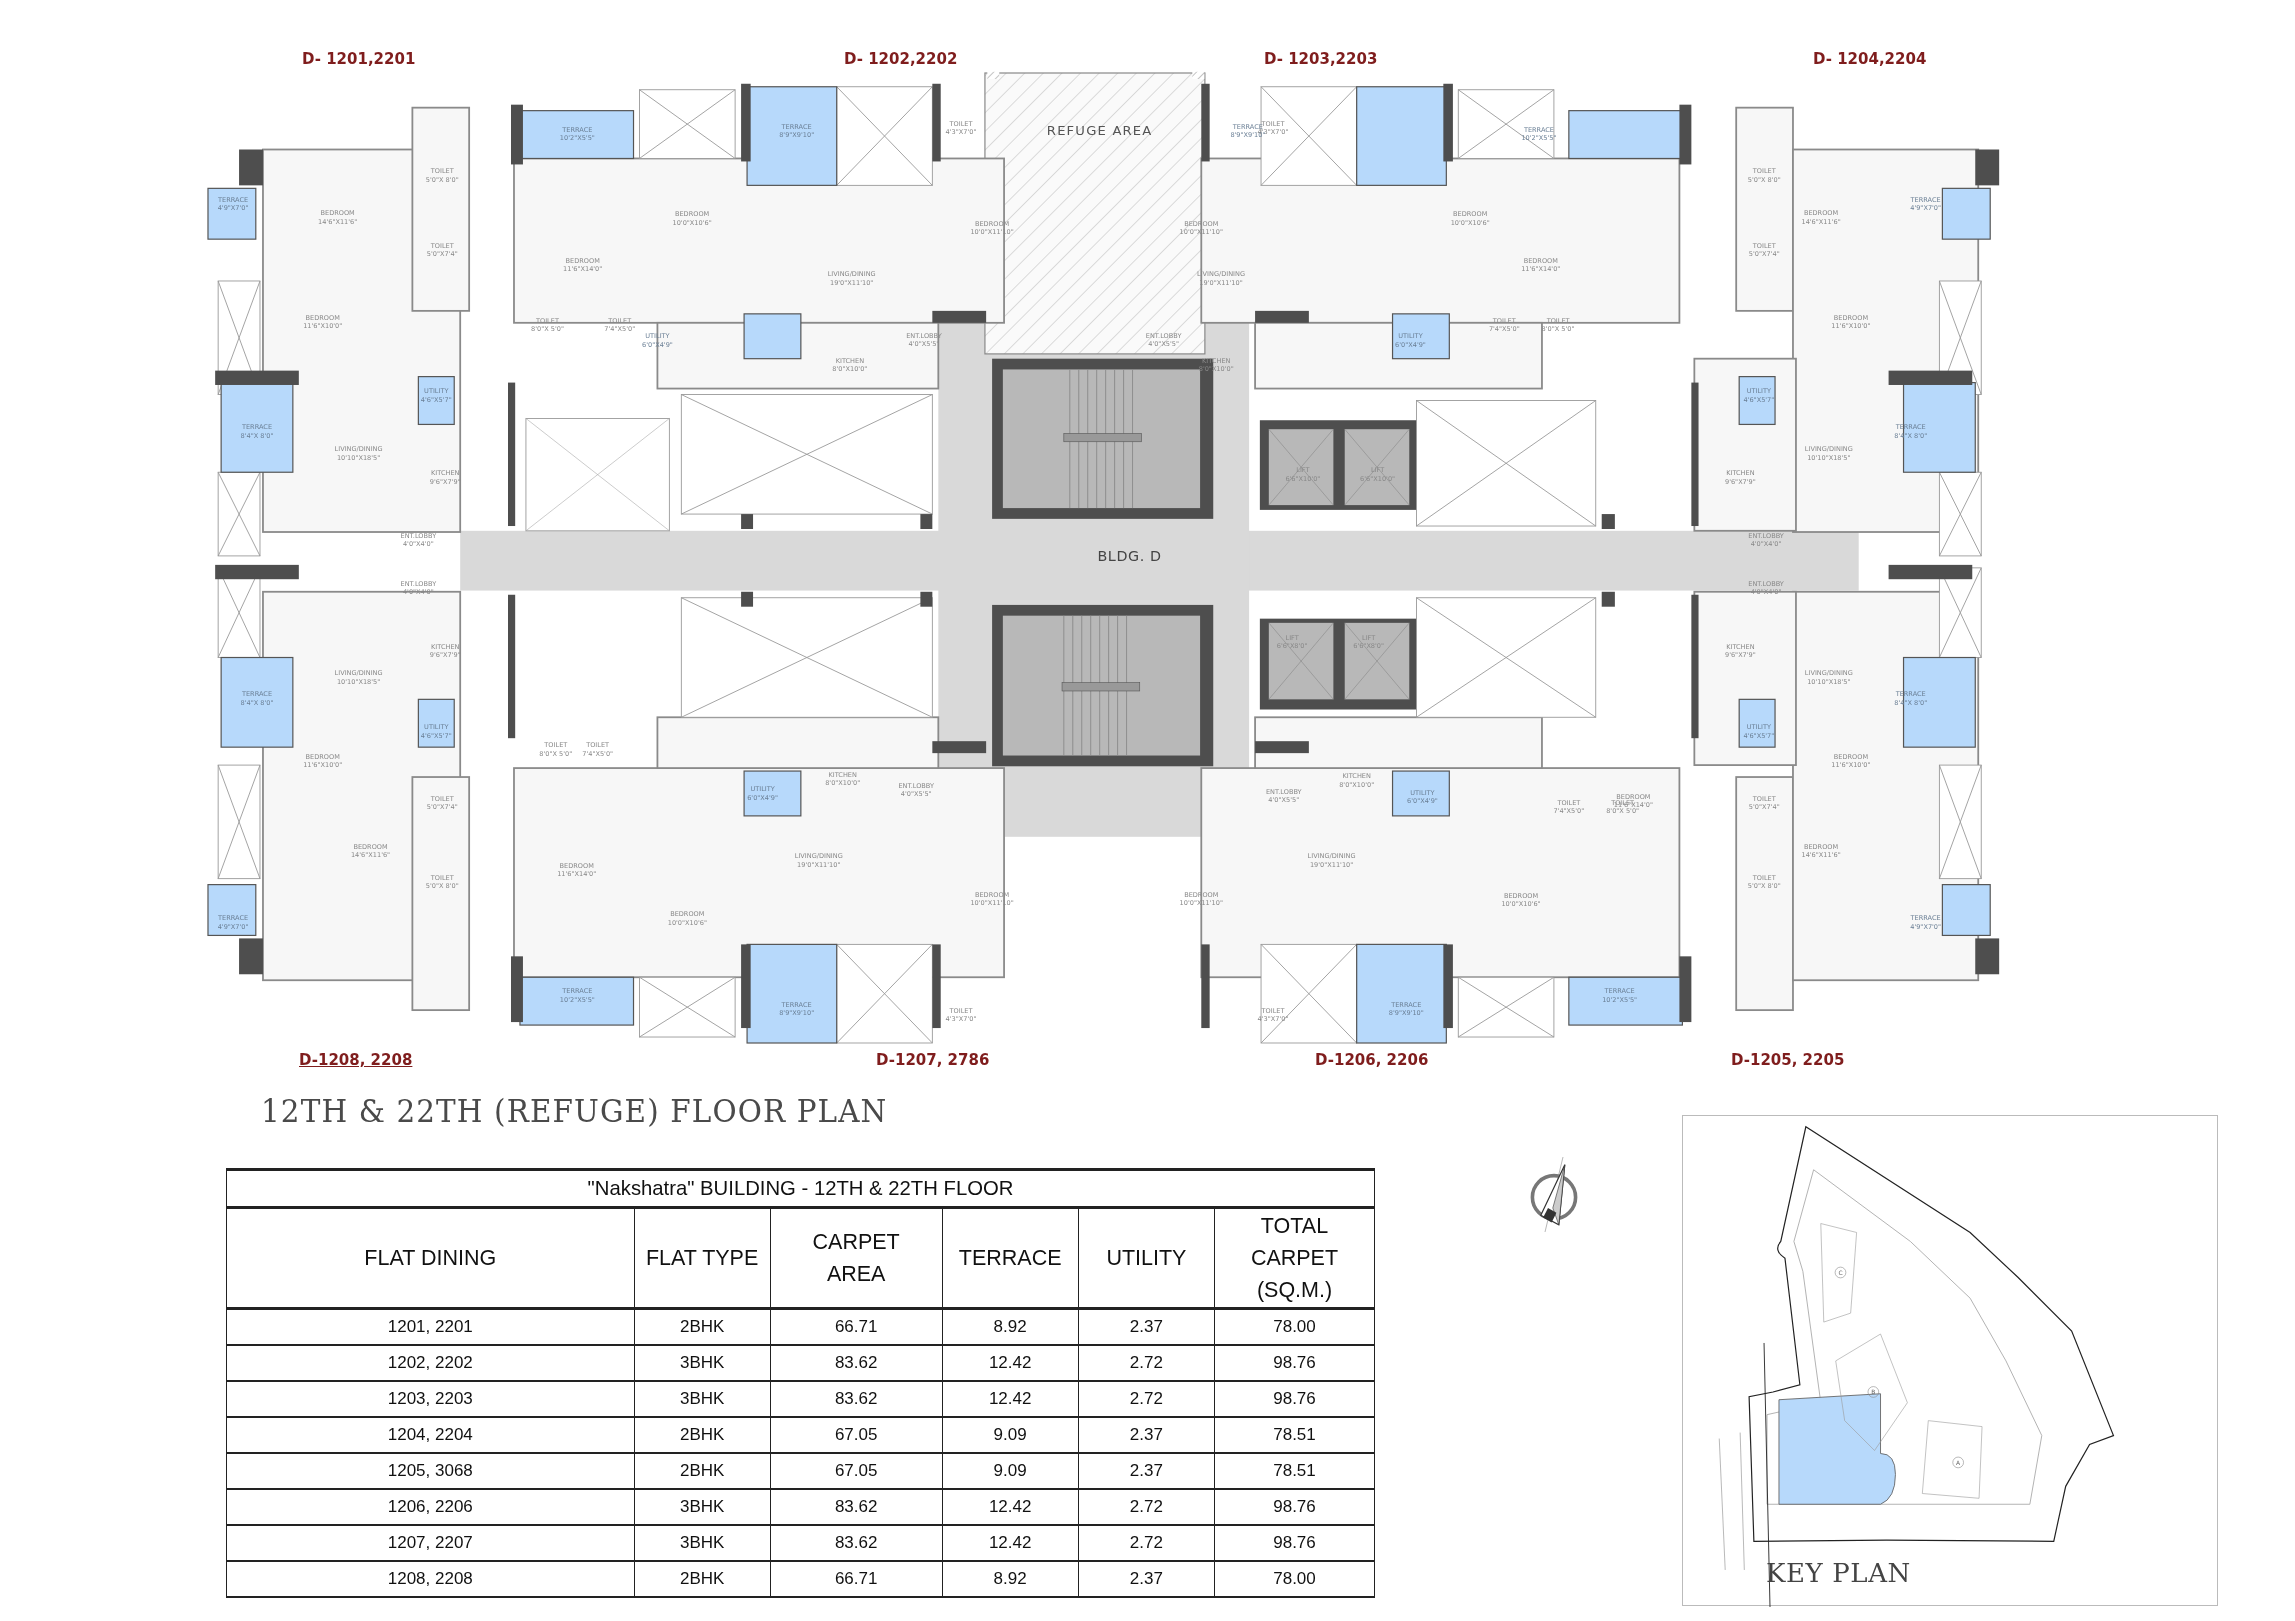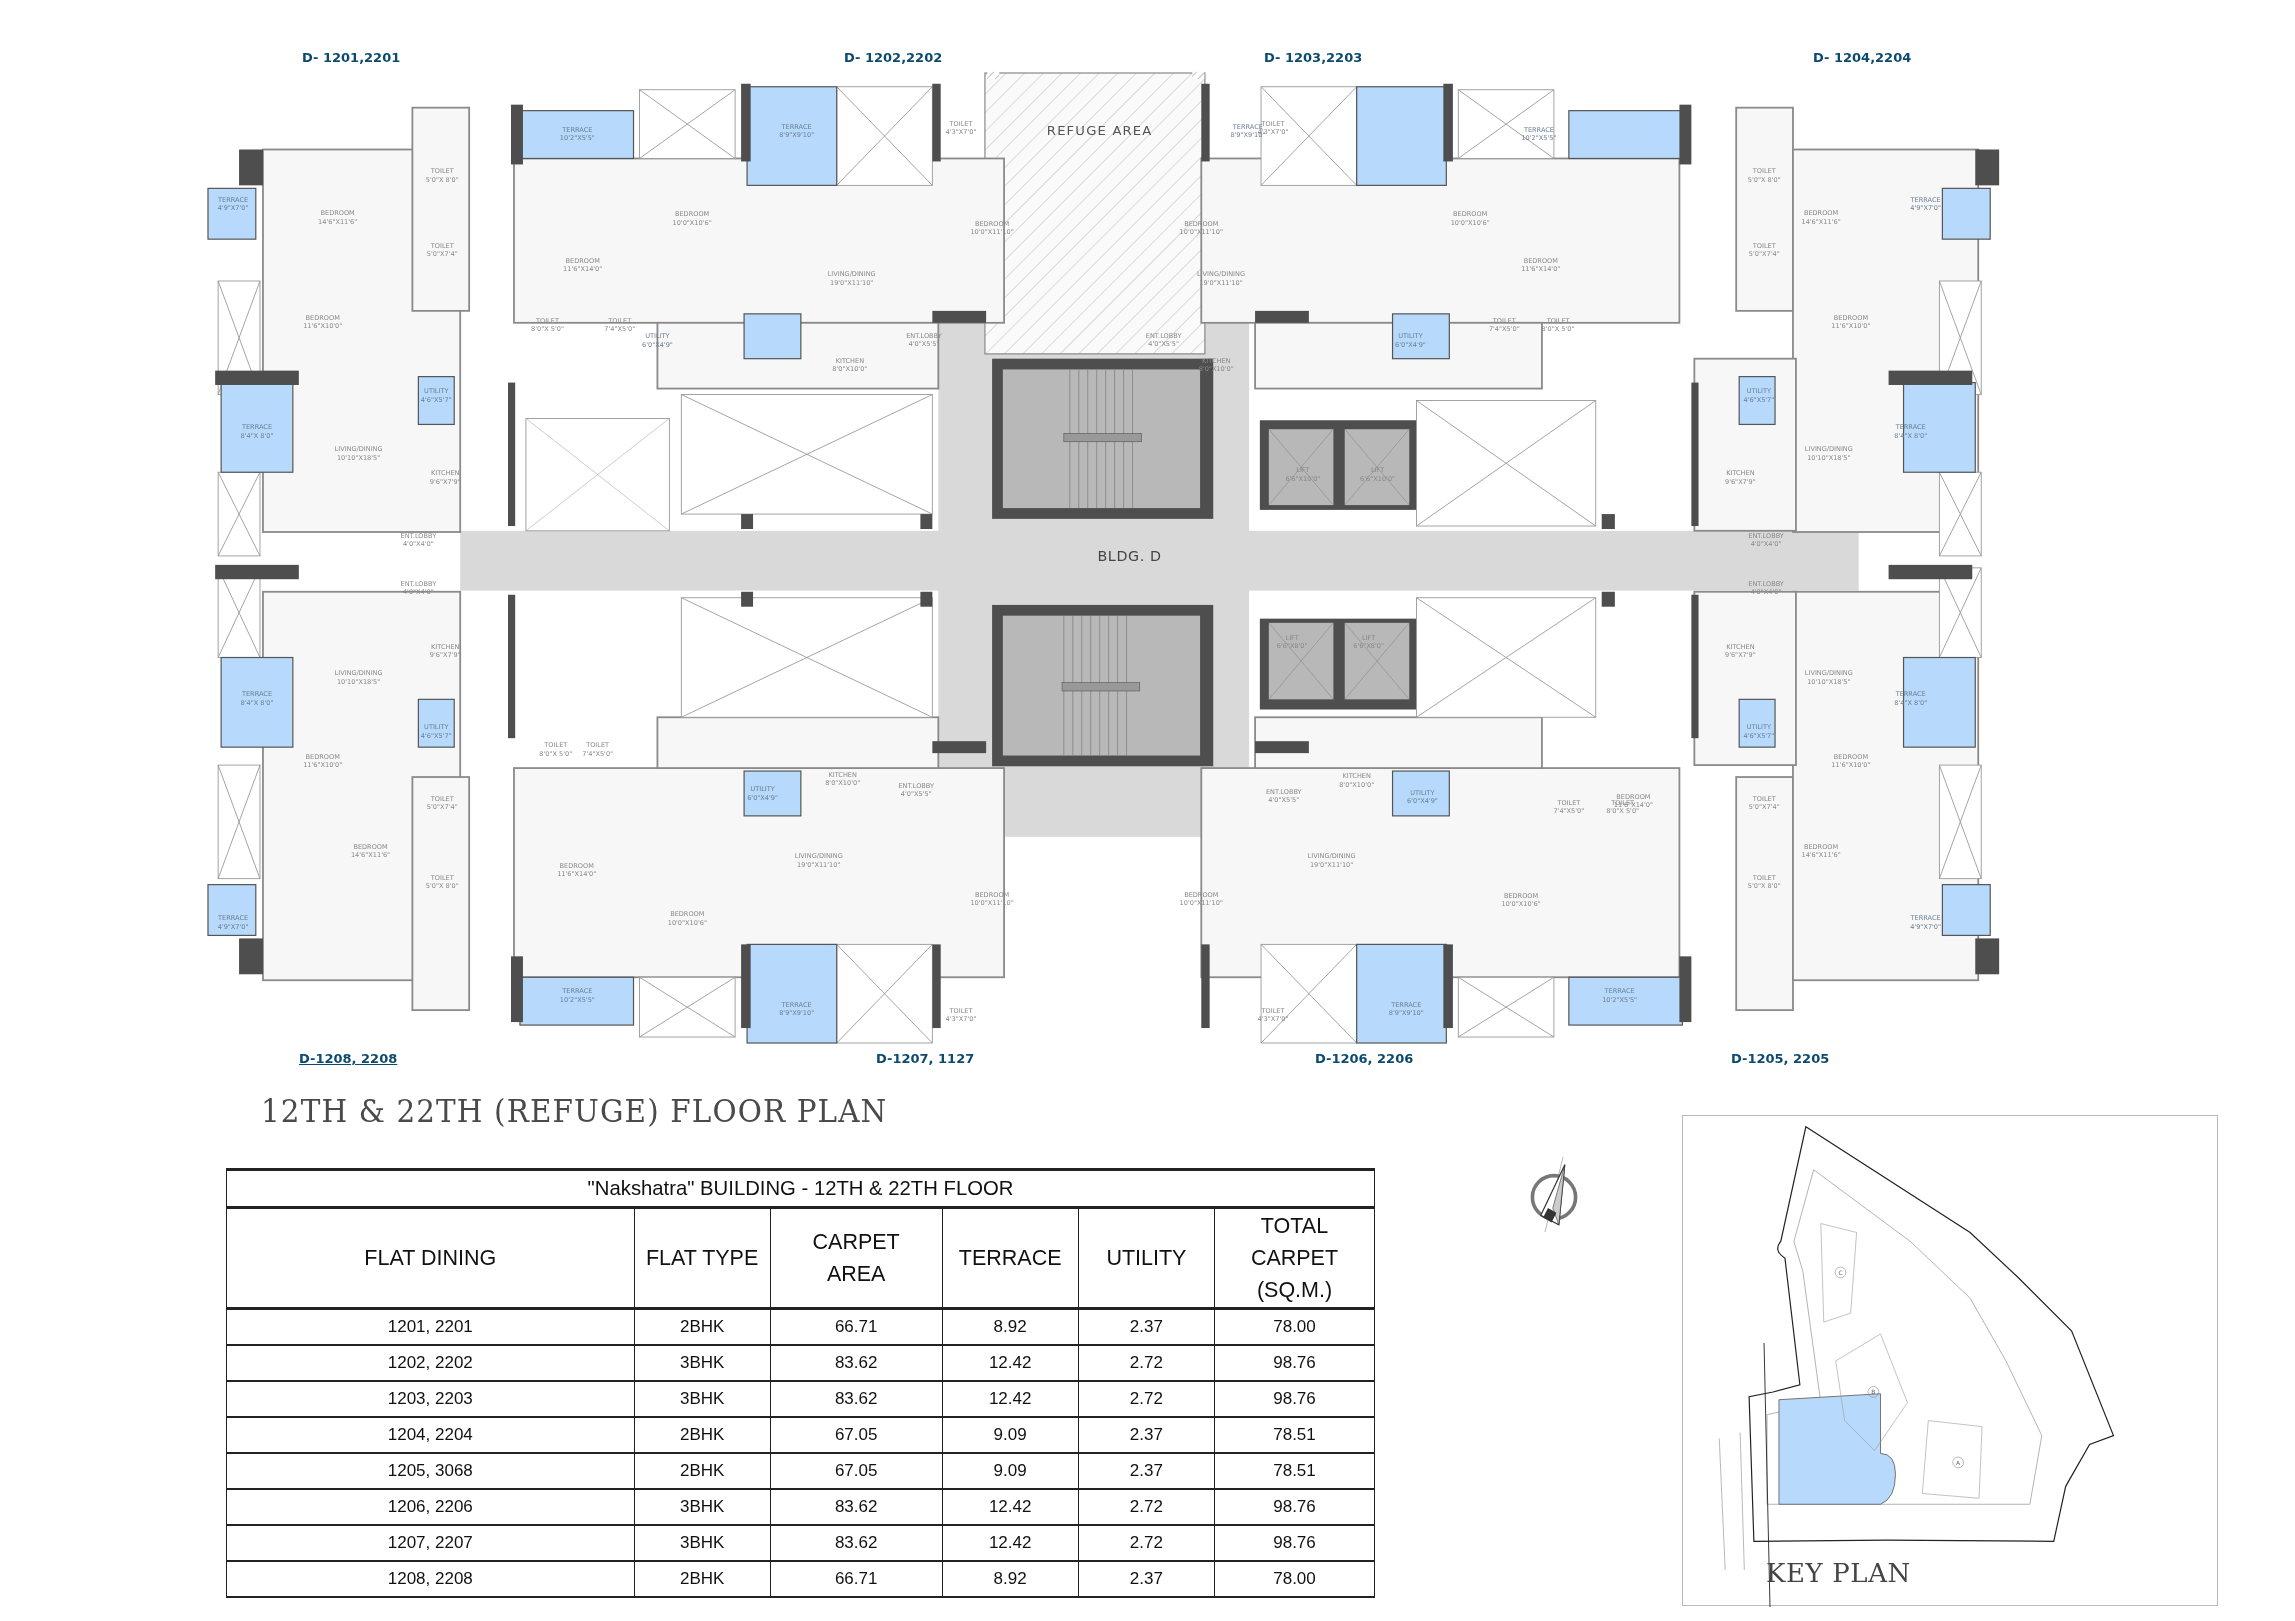--- a/index.html
+++ b/index.html
@@ -1,18 +1,18 @@
 <!DOCTYPE html>
 <html style="font-size:9.6px"><head>
 <meta charset="utf-8">
 <style>
   html,body{margin:0;padding:0;background:#fff;}
   body{width:2295px;height:1621px;position:relative;overflow:hidden;font-family:"DejaVu Sans",sans-serif;color:#111;}
   .abs{position:absolute;}
-  .unit-tag{position:absolute;font-family:"DejaVu Sans",sans-serif;font-weight:bold;font-size:13px;color:#0c4a6e;white-space:nowrap;text-align:right;}
+  .unit-tag{position:absolute;font-family:"DejaVu Sans",sans-serif;font-weight:bold;font-size:15px;color:#7f1d1d;white-space:nowrap;text-align:right;}
   #plan{position:absolute;left:0;top:0;width:2295px;height:1064px;}
   .plan-title{position:absolute;left:261px;top:1092px;font-family:"DejaVu Serif","Liberation Serif",serif;font-size:32px;color:#4a4a4a;letter-spacing:1.2px;transform:scaleX(0.92);transform-origin:left;}
   table.area{position:absolute;left:226px;top:1168px;width:1149px;border-collapse:collapse;font-family:"Liberation Sans","DejaVu Sans",sans-serif;}
   table.area td,table.area th{border:1.2px solid #222;text-align:center;font-weight:normal;color:#111;}
   table.area .cap{font-size:20.3px;height:33px;border-bottom:3px solid #222;}
   table.area th{font-size:21.5px;line-height:32px;height:65px;border-bottom:3px solid #222;}
   table.area td{font-size:17px;height:32px;border-bottom:2.4px solid #222;}
   table.area tr:first-child td{border-top:3px solid #222;}
   .keyplan{position:absolute;left:1682px;top:1115px;width:536px;height:491px;border:1.2px solid #bbb;box-sizing:border-box;}
   .keyplan-label{position:absolute;left:1766px;top:1558px;font-family:"DejaVu Serif","Liberation Serif",serif;font-size:26px;color:#444;letter-spacing:0.6px;}
@@ -448,21 +448,21 @@
 
   <text id="bldg-text" x="1890" y="938" text-anchor="middle" font-family="DejaVu Serif, serif" font-size="24" fill="#444" letter-spacing="1">BLDG. D</text>
 </svg>
 
 <div id="unit-tags">
     <div class="unit-tag" style="left: 302px; top: 50px;">D- 1201,2201</div>
     <div class="unit-tag" style="left: 844px; top: 50px;">D- 1202,2202</div>
     <div class="unit-tag" style="left: 1264px; top: 50px;">D- 1203,2203</div>
     <div class="unit-tag" style="left: 1813px; top: 50px;">D- 1204,2204</div>
     <div class="unit-tag" style="left: 299px; top: 1051px; text-decoration: underline;">D-1208, 2208</div>
-    <div class="unit-tag" style="left: 876px; top: 1051px;">D-1207, 1127</div>
+    <div class="unit-tag" style="left: 876px; top: 1051px;">D-1207, 2786</div>
     <div class="unit-tag" style="left: 1315px; top: 1051px;">D-1206, 2206</div>
     <div class="unit-tag" style="left: 1731px; top: 1051px;">D-1205, 2205</div>
   </div>
 
 <div class="plan-title">12TH &amp; 22TH (REFUGE) FLOOR PLAN</div>
 
 <table class="area">
   <tbody>
       <tr>
         <td class="cap" colspan="6">"Nakshatra"  BUILDING - 12TH &amp; 22TH FLOOR</td>

